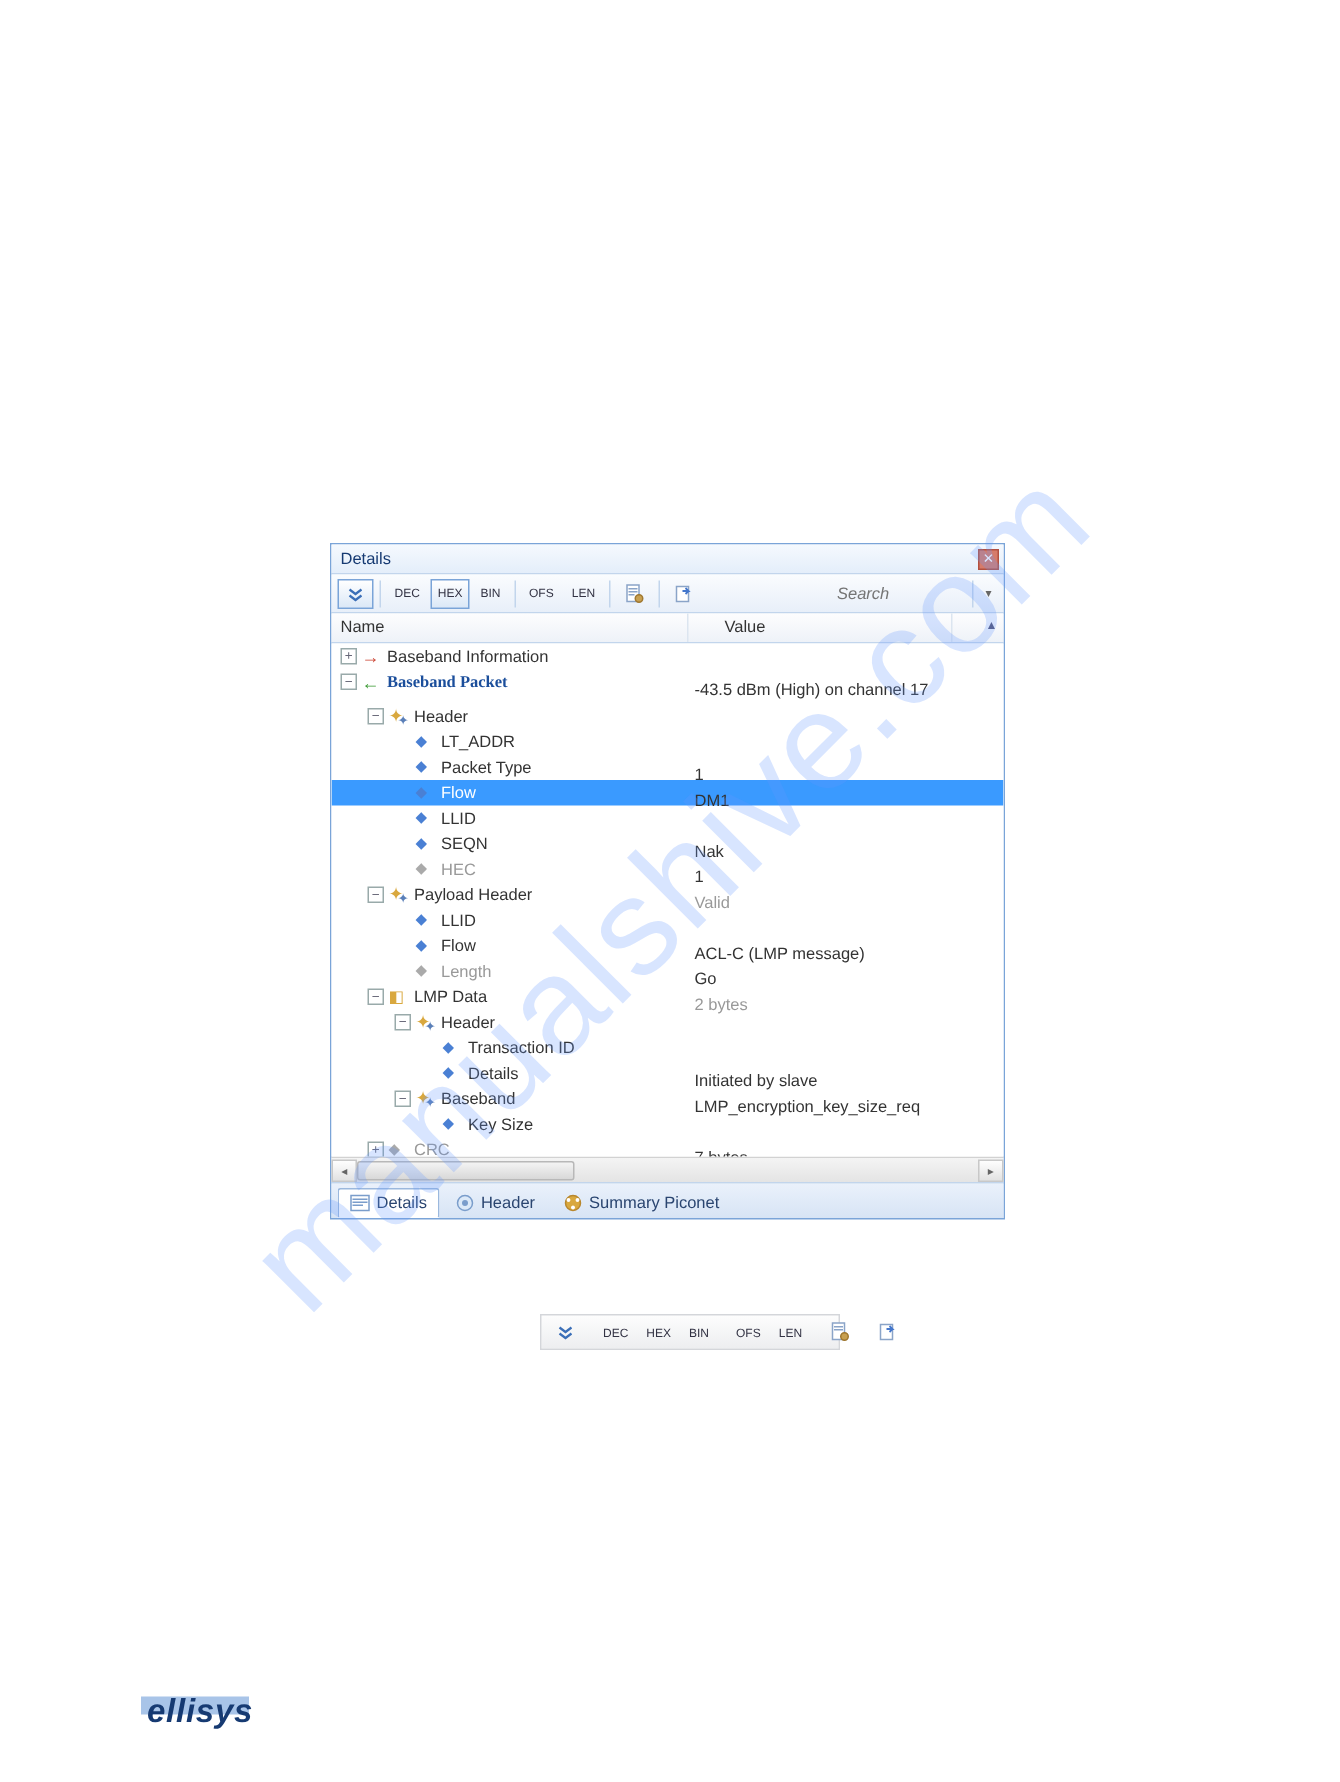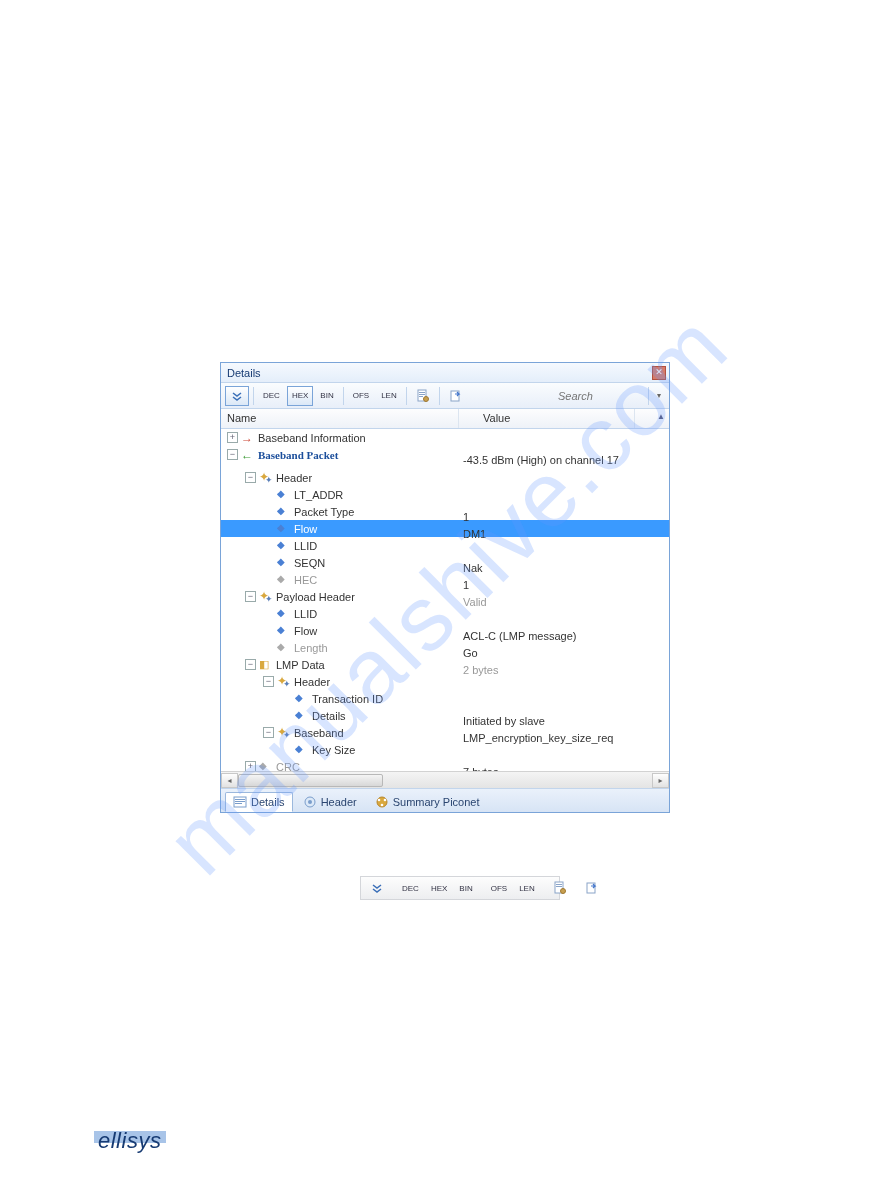--- a/index.html
+++ b/index.html
@@ -52,21 +52,21 @@
 .hscroll .thumb { position: absolute; left: 0; width: 35%; height: 13px; top: 1px; background: linear-gradient(#f4f4f4,#d8d8d8); border: 1px solid #b8b8b8; border-radius: 2px; }
 
 .tabbar { height: 24px; background: linear-gradient(#eaf1fb,#d7e4f5); border-top: 1px solid #c2d5ec; display: flex; align-items: center; padding: 2px 4px 0 4px; gap: 2px; }
 .tab { height: 20px; padding: 0 7px; display: flex; align-items: center; gap: 4px; font-size: 11px; color: #2a4570; border: 1px solid transparent; border-bottom: none; cursor: pointer; }
 .tab.active { background: #fff; border: 1px solid #9bb8dd; border-bottom: 1px solid #fff; border-radius: 2px 2px 0 0; }
 .tab .ti { width: 14px; height: 14px; display: inline-block; }
 
 .toolbar2 { position: absolute; left: 360px; top: 876px; width: 200px; height: 24px; background: linear-gradient(#fdfdfd,#edeef0); border: 1px solid #d4d6da; display: flex; align-items: center; padding: 0 4px; gap: 2px; }
 .toolbar2 .tb-btn { font-size: 8px; }
 
-.logo { position: absolute; left: 98px; top: 1128px; font-size: 22px; color: #163a72; font-weight: normal; font-style: italic; letter-spacing: 0.5px; }
+.logo { position: absolute; left: 98px; top: 1128px; font-size: 22px; color: #163a72; font-weight: bold; font-style: italic; letter-spacing: 0.5px; }
 .logo::before { content: ""; position: absolute; left: -4px; top: 3px; width: 72px; height: 12px; background: #a8c4e8; z-index: -1; }
 
 svg.doc-icon { width: 14px; height: 14px; }
 svg.chev { width: 14px; height: 14px; }
 </style>
 </head>
 <body>
 
 <div class="watermark">manualshive.com</div>
 

